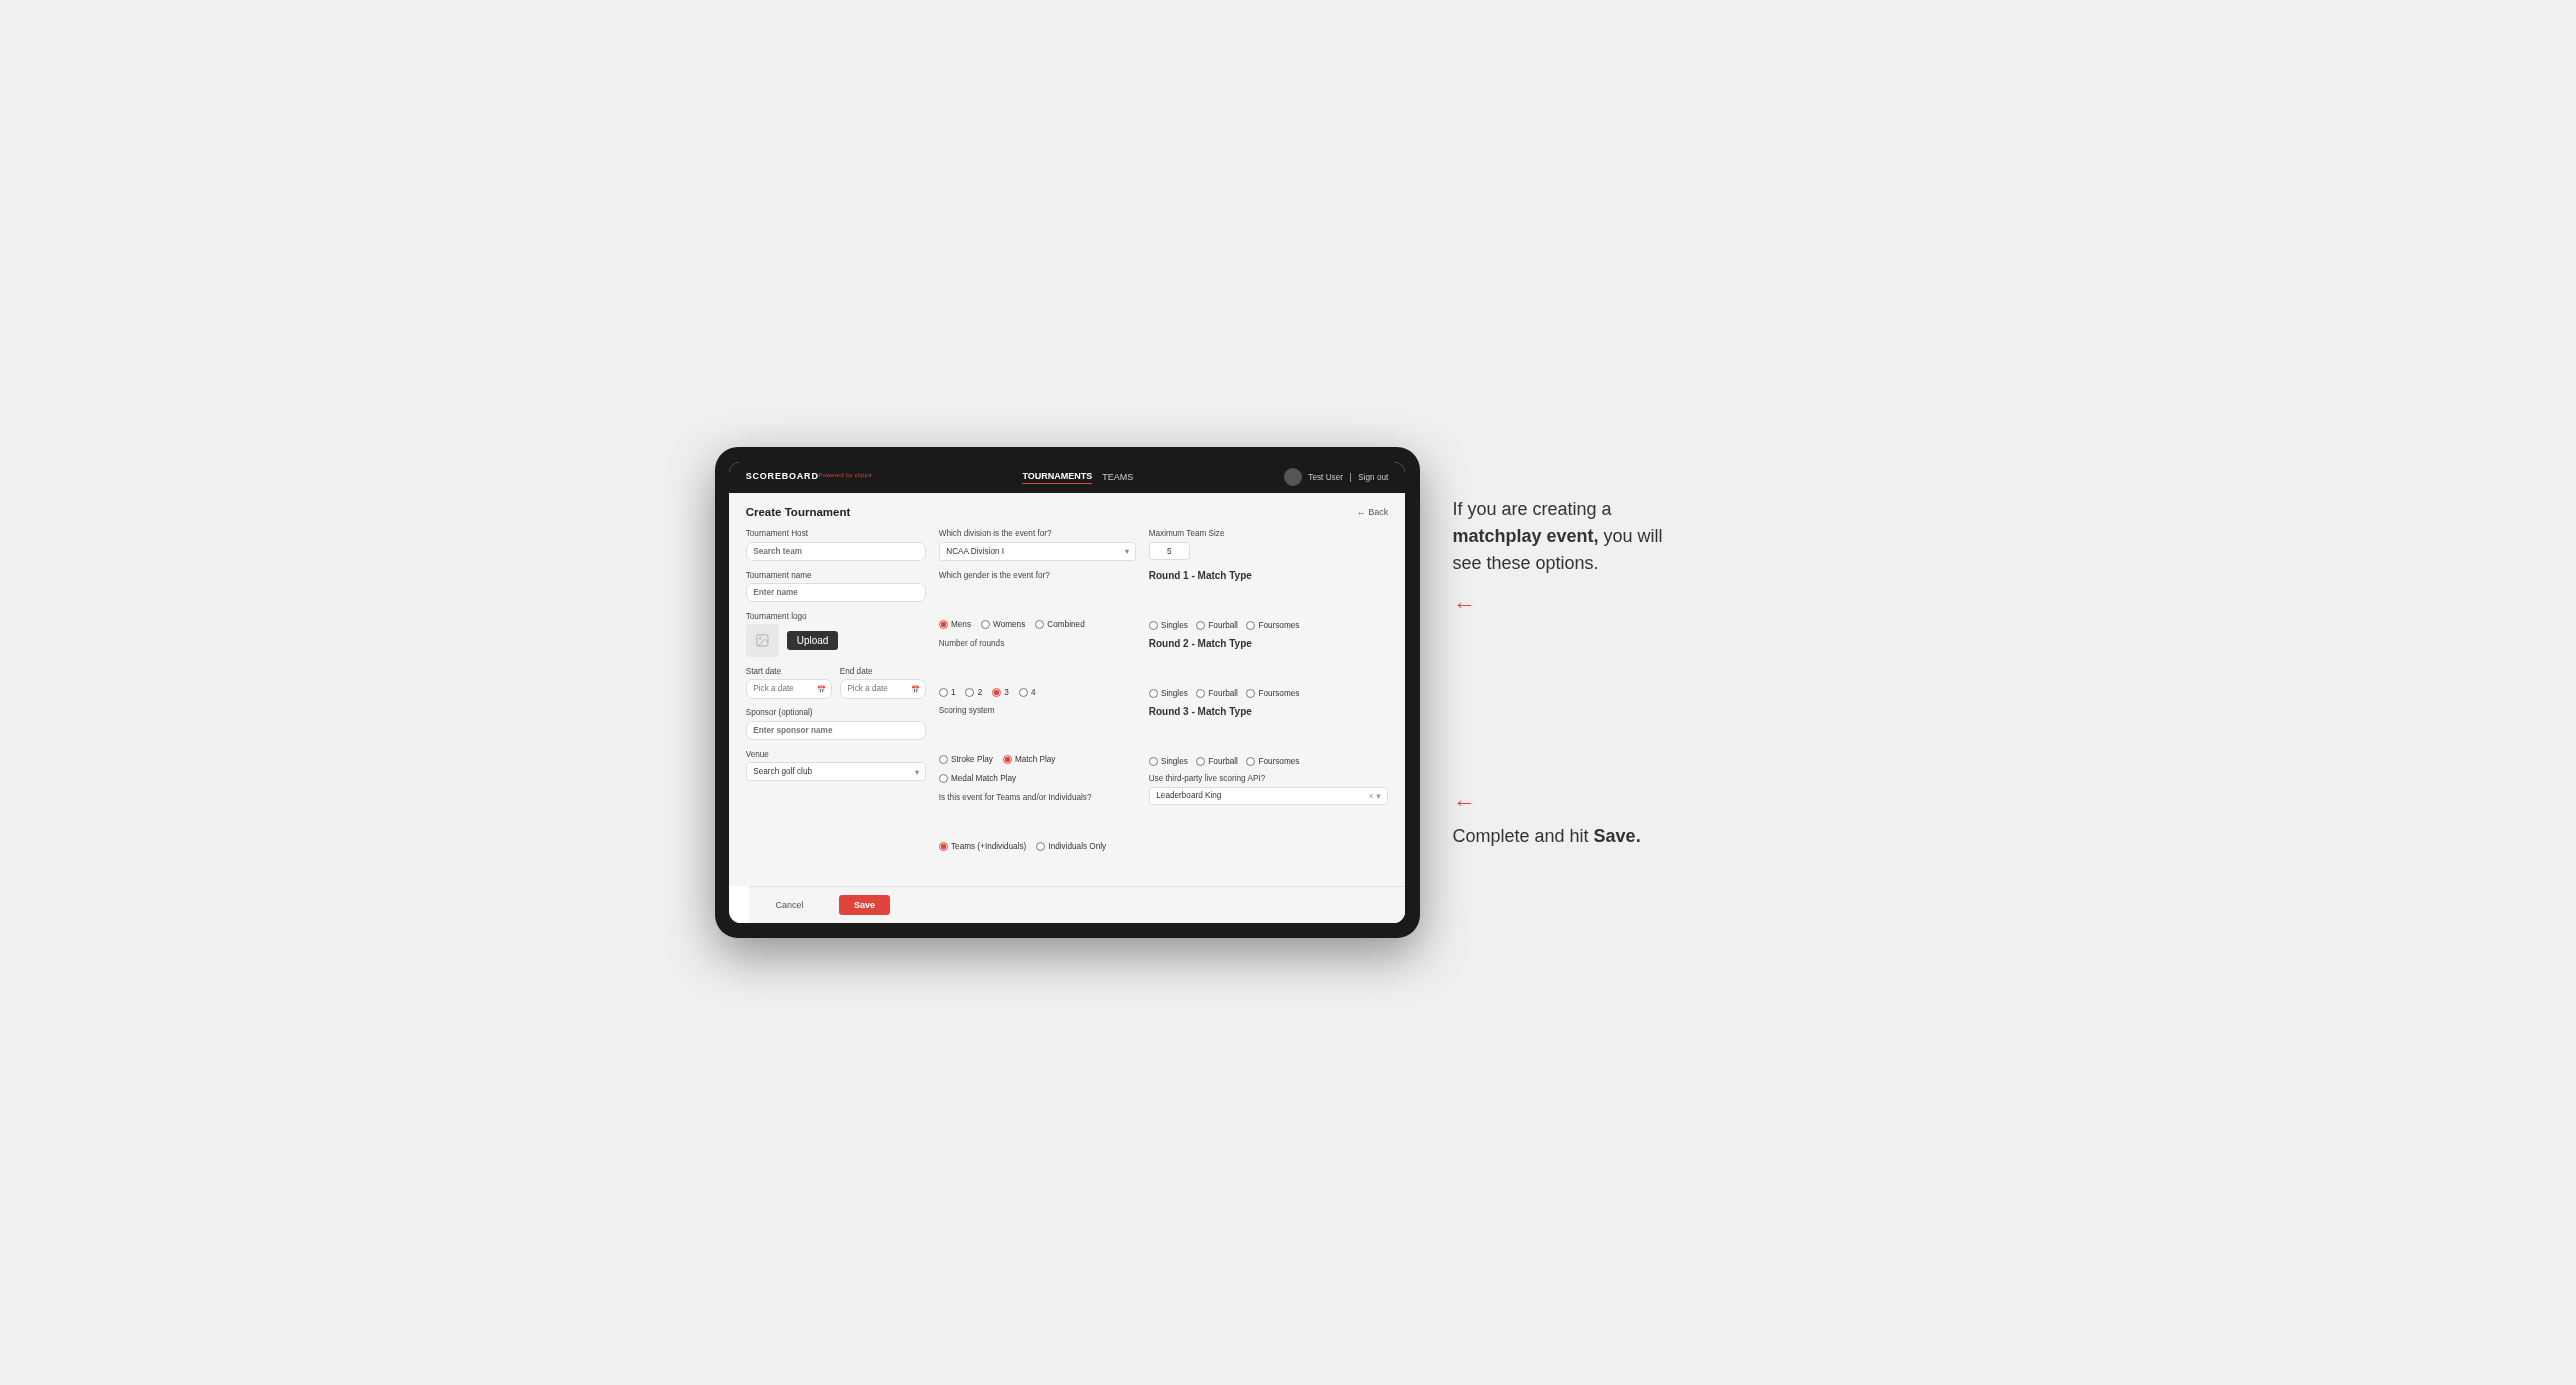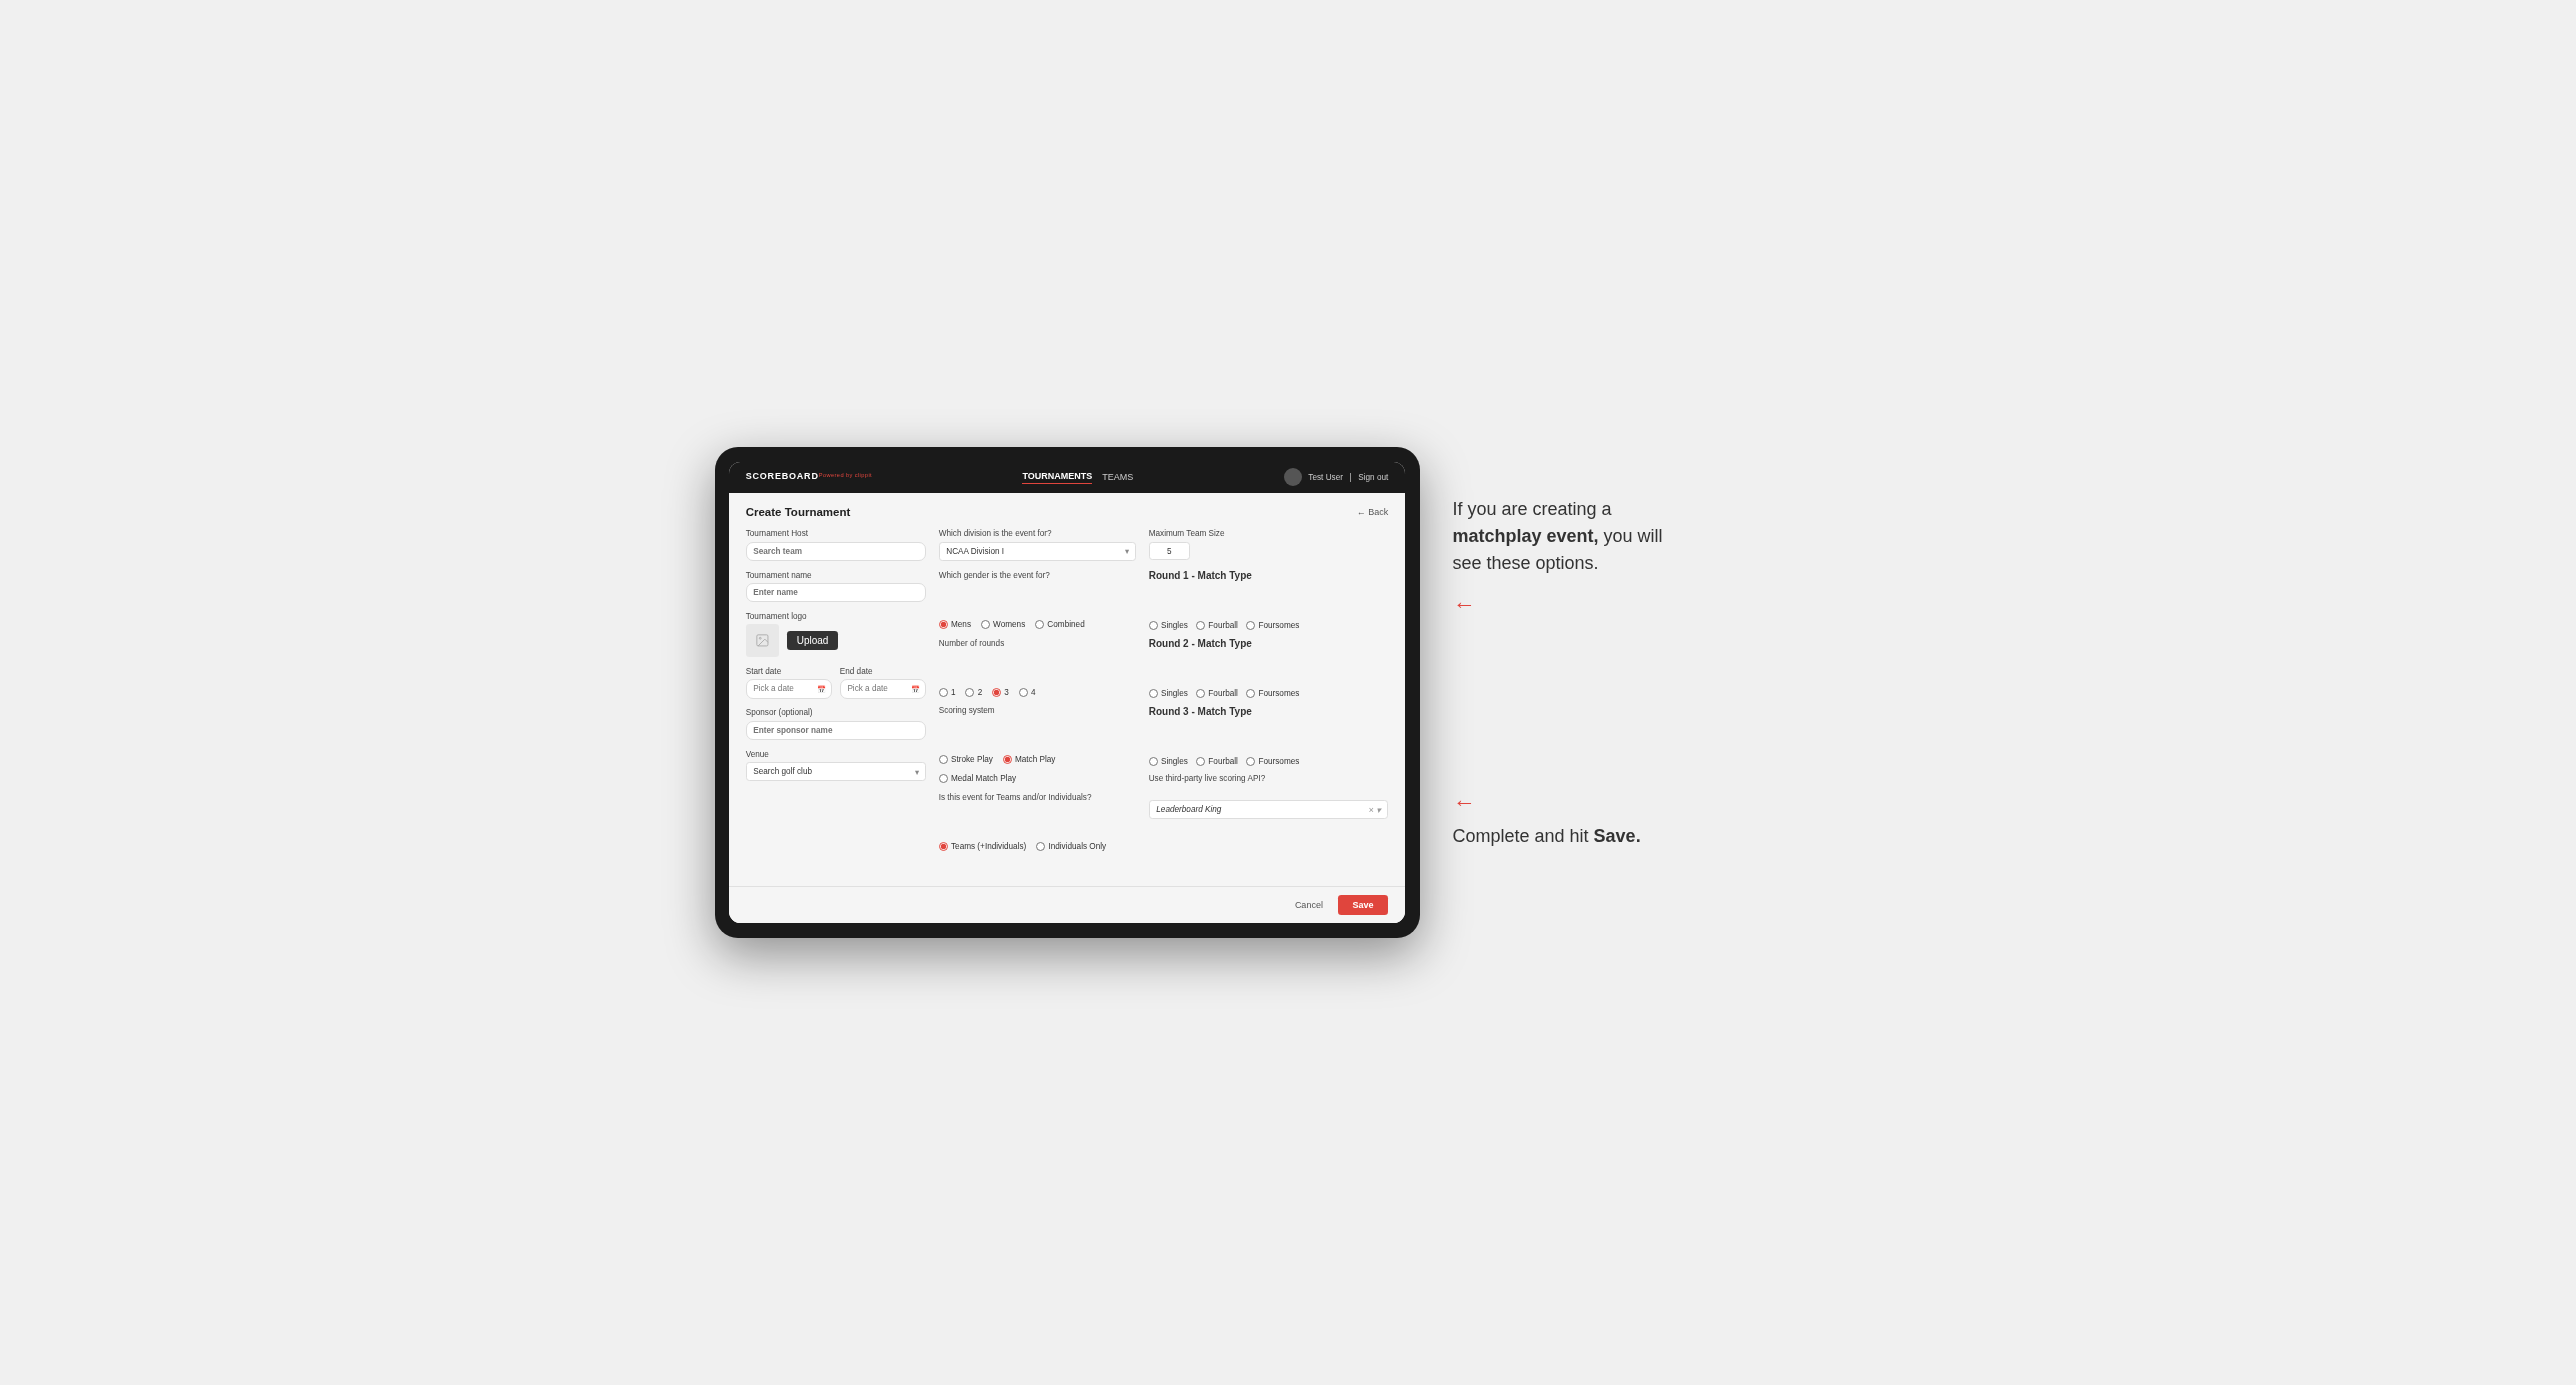--- a/index.html
+++ b/index.html
@@ -317,22 +317,21 @@
       border-radius: 3.3px;
       padding: 3.3px 4.9px;
       font-size: 8.2px;
       color: #333;
       background: #fff;
       text-align: center;
     }
 
     .third-party-select {
       position: relative;
-      margin-top: 17px;
-      font-style: italic;
+      margin-top: 3px;
     }
 
     .third-party-tag {
       display: flex;
       align-items: center;
       justify-content: space-between;
       border: 0.8px solid #ddd;
       border-radius: 3.3px;
       padding: 3.3px 6.6px;
       background: #fff;
@@ -341,25 +340,25 @@
     }
 
     .tag-close {
       color: #999;
       cursor: pointer;
       font-size: 9px;
     }
 
     .footer-actions {
       display: flex;
-      justify-content: flex-end;
-      gap: 5px;
+      gap: 26px;
       padding: 8.2px 16.4px;
       background: #f5f5f5;
       border-top: 0.8px solid #e0e0e0;
+      margin-left: 20px;
     }
 
     .btn-cancel {
       background: transparent;
       border: none;
       font-size: 9px;
       color: #555;
       cursor: pointer;
       padding: 4.9px 9.8px;
     }

